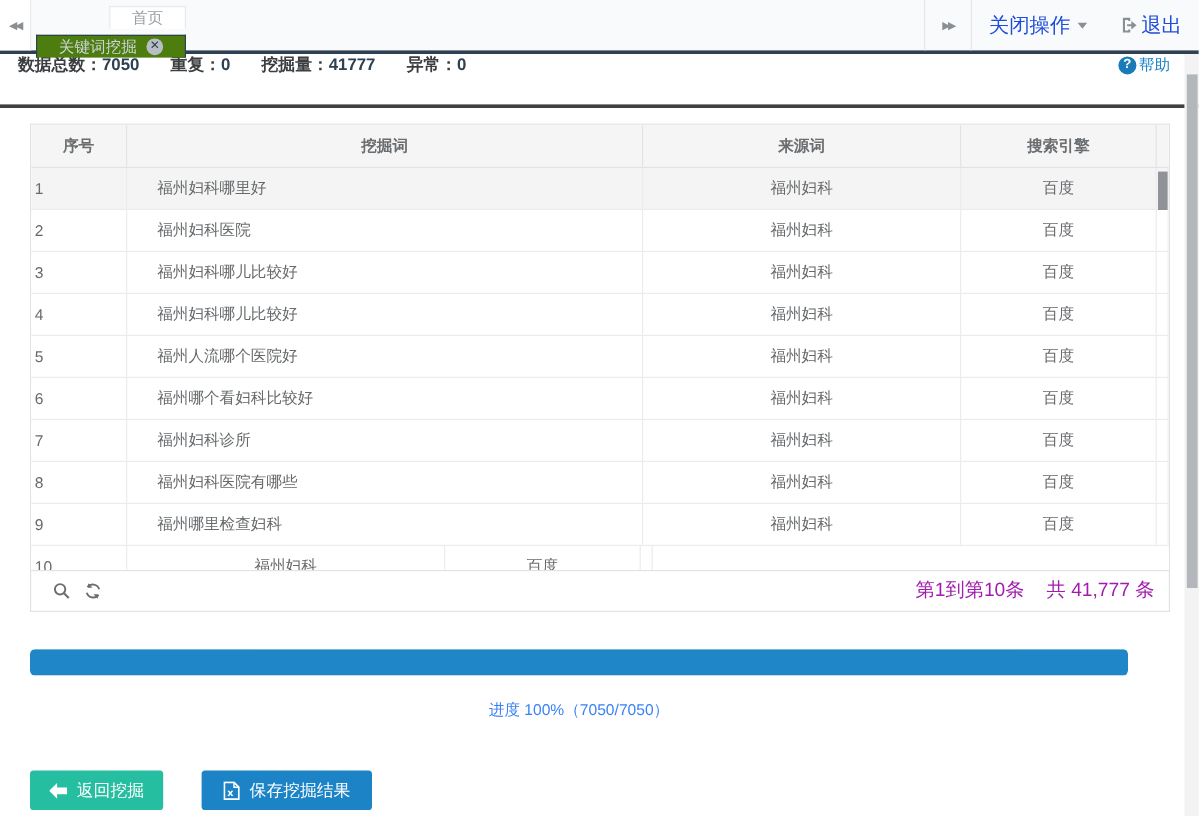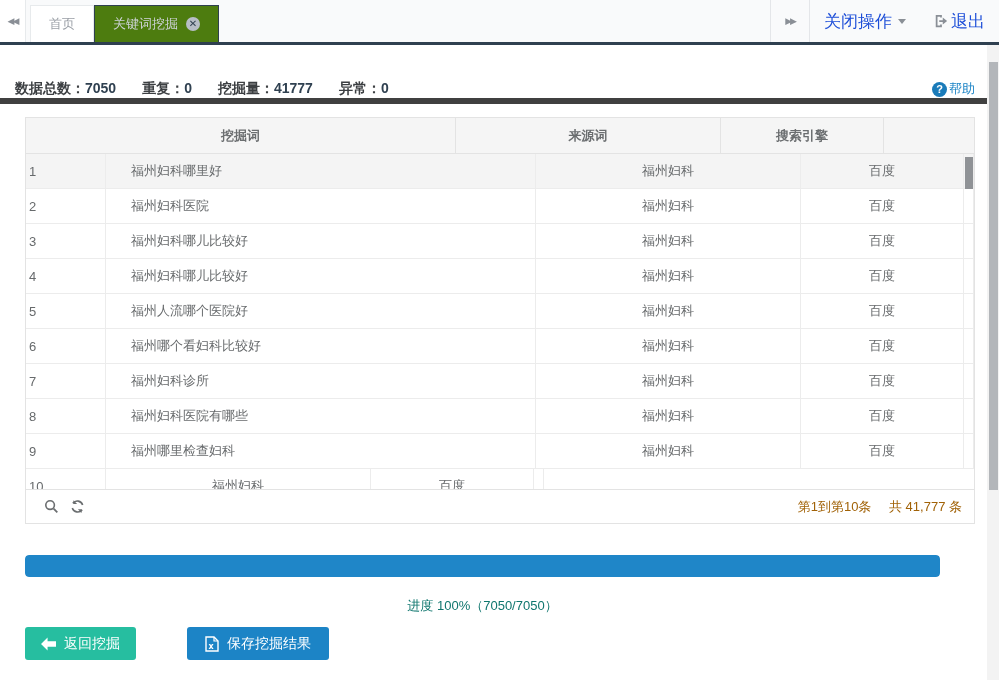--- a/index.html
+++ b/index.html
@@ -5,41 +5,41 @@
   * { margin:0; padding:0; box-sizing:border-box; }
   html,body { width:999px; height:680px; overflow:hidden; background:#fff;
     font-family:"Liberation Sans","DejaVu Sans",sans-serif; }
 
   
   .tabbar { height:45px; background:#f9fafb; border-bottom:3px solid #2f4050;
     display:flex; align-items:stretch; position:relative; }
   .nav-scroll { width:26px; display:flex; align-items:center; justify-content:center;
     color:#8a8f96; font-size:9px; letter-spacing:-2px; background:#fff;
     border-right:1px solid #e7eaec; cursor:pointer; }
-  .tabs { display:flex; align-items:flex-end; margin-left:4px; }
+  .tabs { display:flex; align-items:flex-end; margin-left:4px;flex-direction:column; }
   .tab { height:37px; margin-top:5px; padding:0 18px; display:flex; align-items:center;
     font-size:13px; color:#9a9fa6; background:#fff; border:1px solid #e7eaec;
     border-bottom:none; cursor:pointer; }
   .tab.active { background:#4d7c0f; color:#cfd4da; border-color:#2f4050; }
   .tab .close-dot { margin-left:8px; width:14px; height:14px; border-radius:50%;
     background:#b7bec6; color:#2f4050; font-size:10px; line-height:14px;
     text-align:center; font-weight:bold; cursor:pointer; }
   .tabbar-right { margin-left:auto; display:flex; align-items:center; }
   .btn-flat { height:100%; display:flex; align-items:center; padding:0 14px;
     font-size:17px; color:#1d4ed8; cursor:pointer; background:transparent; border:none; }
   .nav-scroll-r { border-left:1px solid #e4e6e9; border-right:1px solid #e4e6e9;
     color:#8a8f96; font-size:9px; letter-spacing:-2px; }
   .caret { display:inline-block; margin-left:6px; width:0; height:0;
     border-left:4px solid transparent; border-right:4px solid transparent;
     border-top:5px solid #8a8f96; }
   .exit-icon { margin-right:3px; display:inline-flex; }
 
   
-  .stats-bar { height:59px; display:flex; align-items:flex-end; padding:0 24px 0 15px;
-    border-bottom:6px solid #404040; background:#fff; }
+  .stats-bar { height:45px; display:flex; align-items:flex-start; padding:0 24px 0 15px;
+    border-bottom:3px solid #404040; background:#fff; }
   .stat { font-size:14px; font-weight:bold; color:#3c3f42; margin-right:26px; }
   .stat b { color:#2f4050; }
   .help-link { margin-left:auto; display:flex; align-items:center; font-size:13px;
     color:#1c84c6; cursor:pointer; }
   .help-q { width:15px; height:15px; border-radius:50%; background:#1a7bb9; color:#fff;
     font-size:11px; font-weight:bold; text-align:center; line-height:15px; margin-right:2px; }
 
   
   .content { padding:13px 24px 0 25px; }
   .grid { width:950px; border:1px solid #e3e3e3; overflow:hidden; height:373px; position:relative; }
@@ -59,33 +59,33 @@
   .cell.c-no { padding-left:3px; }
   .cell.c-kw { padding-left:25px; }
   .cell.c-src, .cell.c-eng { justify-content:center; }
   .grid-sb-thumb { position:absolute; top:39px; right:1px; width:8px; height:32px;
     background:#8f9296; }
 
   .pager { width:950px; height:34px; border:1px solid #e3e3e3; border-top:none;
     display:flex; align-items:center; padding:0 12px; }
   .pager-icon { width:26px; height:22px; display:flex; align-items:center;
     justify-content:center; cursor:pointer; color:#6b6e70; }
-  .pager-info { margin-left:auto; font-size:13px; color:#a16207; }
+  .pager-info { margin-left:auto; font-size:16px; color:#a21caf; }
   .pager-info span { margin-left:14px; }
   .pager-info span:first-child { margin-left:0; }
 
   
   .progress-track { margin-top:31px; width:915px; height:22px; border-radius:4px;
     background:#e9eced; overflow:hidden; }
   .progress-fill { height:100%; background:#1f86c8; border-radius:4px; }
   .progress-label { margin-top:20px; width:915px; text-align:center; font-size:13px;
-    color:#0f766e; }
-
-  
-  .actions { margin-top:12px; display:flex;gap:19px; }
+    color:#3b82f6; }
+
+  
+  .actions { margin-top:41px; display:flex; }
   .btn { height:33px; display:inline-flex; align-items:center; border:none;
     border-radius:3px; color:#fff; font-size:14px; padding:0 16px; cursor:pointer;
     font-family:inherit; }
   .btn-green { background:#26bea0; }
   .btn-blue { background:#1c84c6; margin-left:32px; padding:0 18px; }
   .btn .bicon { margin-right:8px; display:inline-flex; }
 
   
   .page-sb-track { position:absolute; right:0; top:45px; bottom:0; width:12px;
     background:#f3f3f3; }
@@ -132,20 +132,21 @@
   <span class="help-link">
     <span class="help-q">?</span>
     <span>帮助</span>
   </span>
 </div>
 
 <div class="content">
 
   <div class="grid">
     <div class="grid-head">
+      <div class="hcell c-no">序号</div>
       <div class="hcell c-kw">挖掘词</div>
       <div class="hcell c-src">来源词</div>
       <div class="hcell c-eng">搜索引擎</div>
       <div class="hcell c-sb"></div>
     </div>
     <div id="table-body">
 
     <div class="grid-row row-hover">
         <div class="cell c-no">1</div>
         <div class="cell c-kw">福州妇科哪里好</div>

